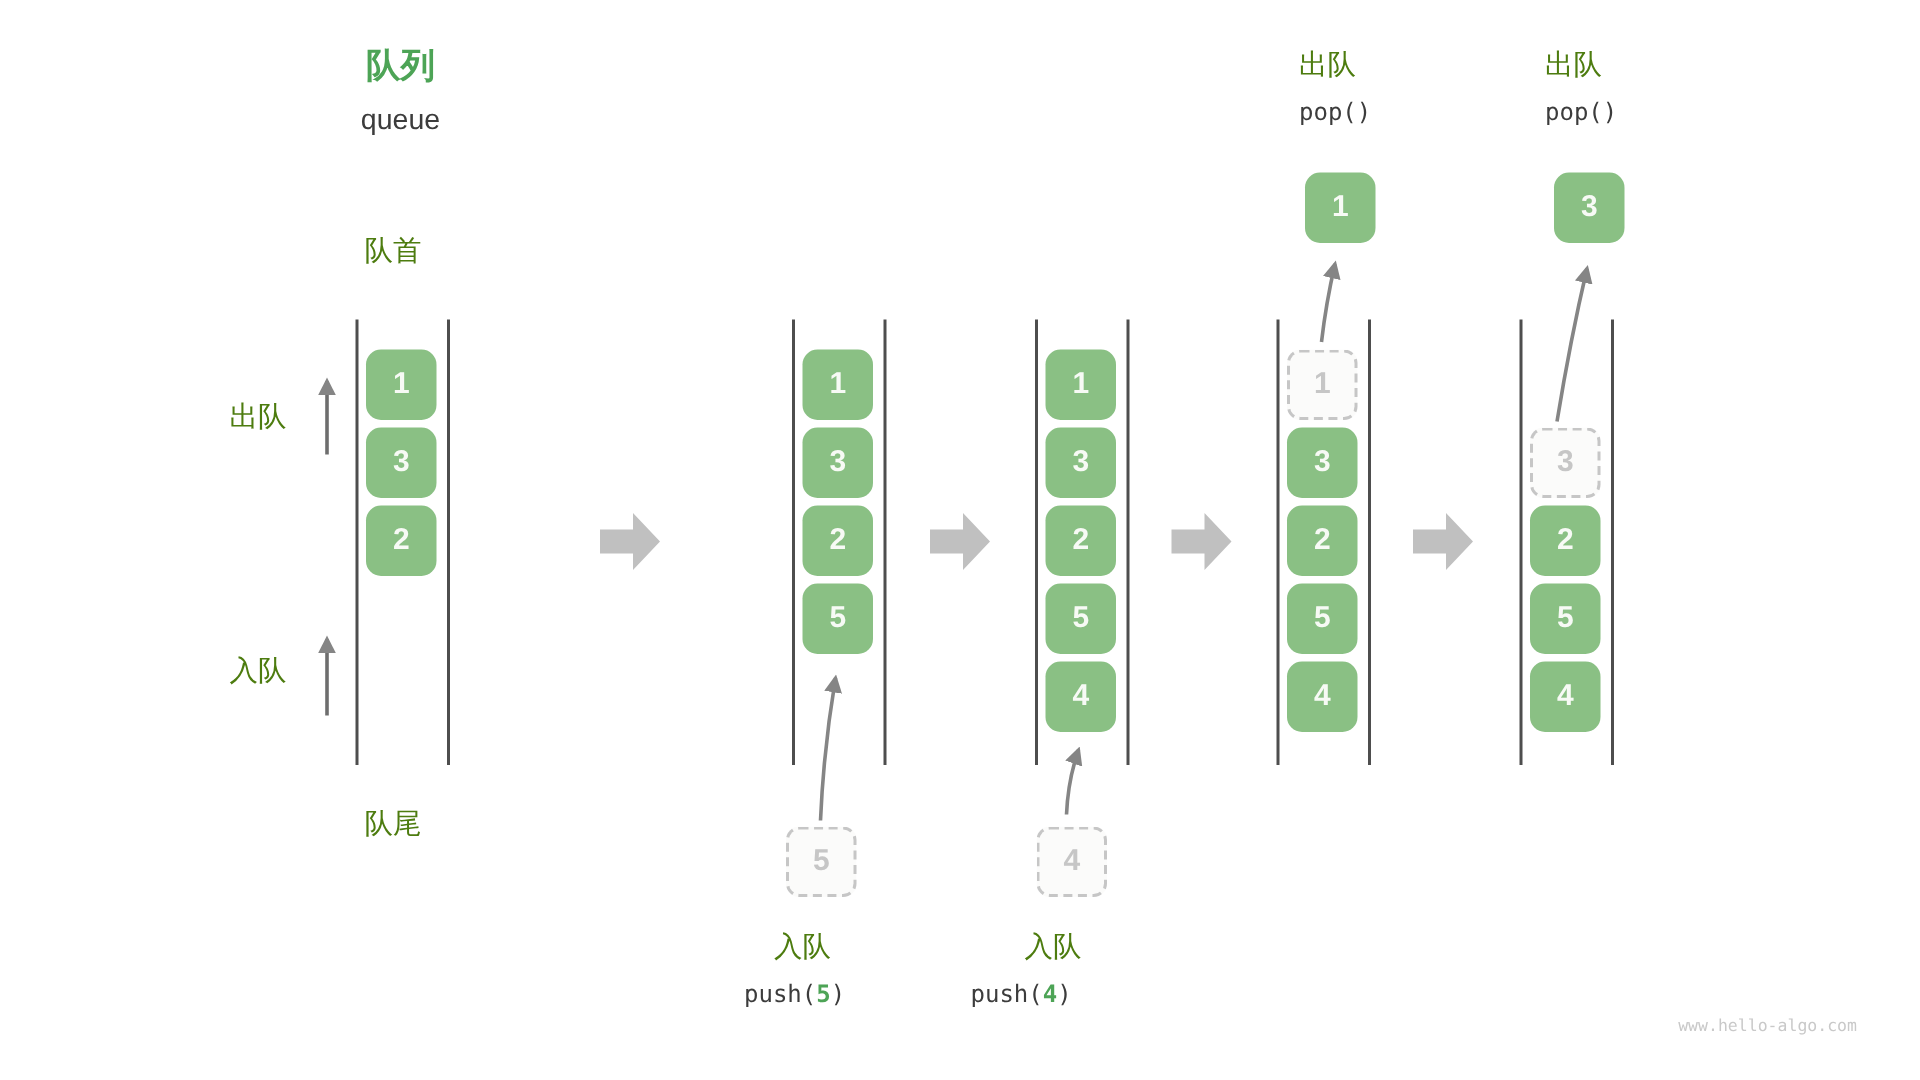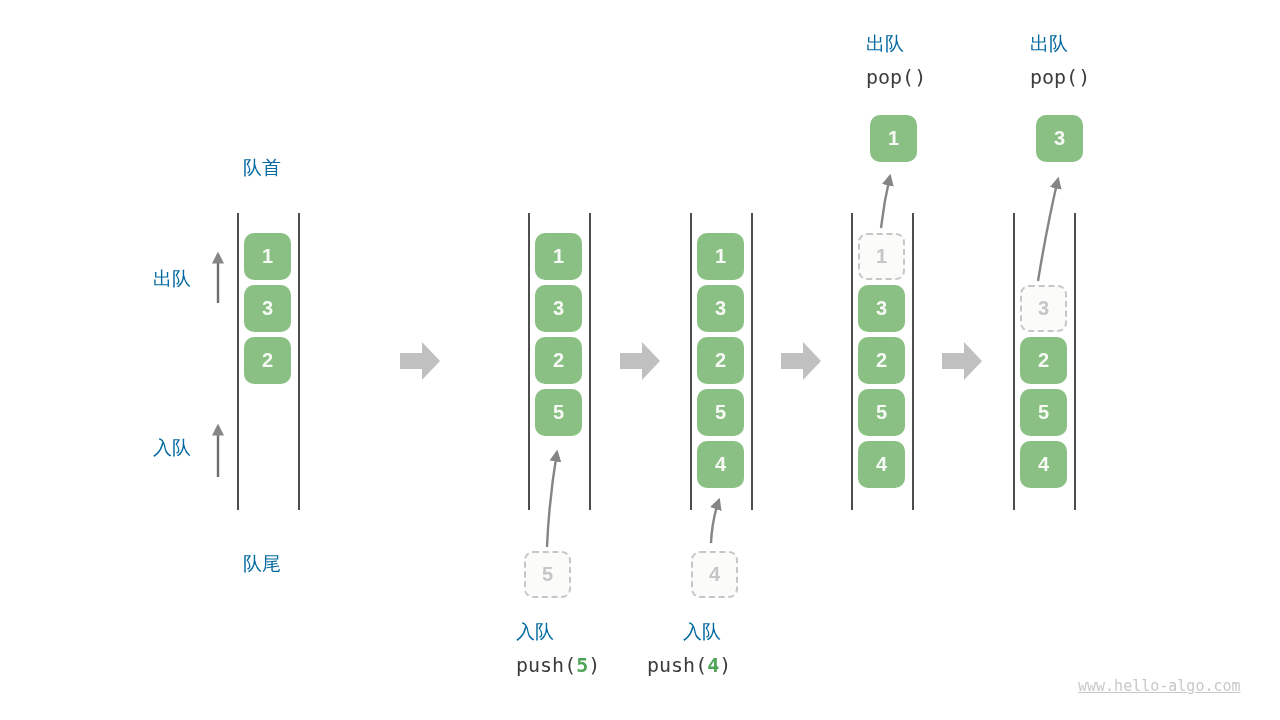--- a/index.html
+++ b/index.html
@@ -6,52 +6,56 @@
   .canvas{
     position:relative;width:1280px;height:720px;background:#ffffff;overflow:hidden;
     font-family:"Liberation Sans",sans-serif;color:#3c3c3c;
   }
   .abs{position:absolute;}
   
   .header{position:absolute;left:207px;top:30px;width:120px;text-align:center;}
   .title-zh{font-size:23px;font-weight:bold;color:#4da456;line-height:1.2;}
   .title-en{font-size:19px;color:#3c3c3c;margin-top:12px;}
   
-  .lbl{position:absolute;font-size:19px;color:#0369a1;white-space:nowrap;line-height:1.2;}
+  .lbl{position:absolute;font-size:19px;color:#4d7c0f;white-space:nowrap;line-height:1.2;}
   .lbl.bold{font-weight:normal;}
-  .code{font-family:"DejaVu Sans Mono",monospace;font-size:20px;color:#3c3c3c;white-space:nowrap;}
+  .code{font-family:"DejaVu Sans Mono",monospace;font-size:16px;color:#3c3c3c;white-space:nowrap;}
   .code .arg{color:#4da456;font-weight:bold;}
   
   .vline{position:absolute;top:213px;height:297px;width:1.5px;background:#4e4e4e;}
   
   .cell{
     position:absolute;width:47px;height:47px;border-radius:10px;background:#8ac084;
     display:flex;align-items:center;justify-content:center;
     font-size:20px;font-weight:600;color:#f7faf5;box-sizing:border-box;
   }
   .cell.dashed{
     background:#fbfbfa;border:2px dashed #c6c6c6;color:#c6c6c6;border-radius:9px;
   }
   .popped{position:absolute;width:47px;height:47px;}
   .incoming{position:absolute;width:47px;height:47px;}
   
   .overlay{position:absolute;left:0;top:0;pointer-events:none;}
   .watermark{
-    position:absolute;left:1078px;top:677px;width:160px;
-    font-family:"DejaVu Sans Mono",monospace;font-size:15px;color:#c9c9c9;white-space:nowrap;text-decoration:underline;
+    position:absolute;left:1078px;top:677px;width:160px;text-align:right;
+    font-family:"DejaVu Sans Mono",monospace;font-size:11px;color:#c9c9c9;white-space:nowrap;
   }
 </style>
 </head>
 <body>
 
 <div class="canvas">
 
+  <div class="header">
+    <div class="title-zh">队列</div>
+    <div class="title-en">queue</div>
+  </div>
 
   <div class="lbl bold" style="left:243px;top:157px">队首</div>
-  <div class="lbl bold" style="left:243px;top:553px">队尾</div>
+  <div class="lbl bold" style="left:243px;top:539px">队尾</div>
   <div class="lbl bold" style="left:153px;top:268px">出队</div>
   <div class="lbl bold" style="left:153px;top:437px">入队</div>
 
   <div class="vline" style="left:237px"></div>
   <div class="vline" style="left:298px"></div>
   <div class="vline" style="left:528px"></div>
   <div class="vline" style="left:589px"></div>
   <div class="vline" style="left:690px"></div>
   <div class="vline" style="left:751px"></div>
   <div class="vline" style="left:851px"></div>
@@ -62,21 +66,21 @@
   <div class="cell" style="left:244px;top:233px">1</div>
   <div class="cell" style="left:244px;top:285px">3</div>
   <div class="cell" style="left:244px;top:337px">2</div>
 
   <div class="cell" style="left:535px;top:233px">1</div>
   <div class="cell" style="left:535px;top:285px">3</div>
   <div class="cell" style="left:535px;top:337px">2</div>
   <div class="cell" style="left:535px;top:389px">5</div>
   <div class="cell dashed incoming" style="left:524px;top:551px">5</div>
   <div class="lbl" style="left:516px;top:621px">入队</div>
-  <div class="abs code" style="left:516px;top:653px"><span>push(</span><span class="arg">5</span><span>)</span></div>
+  <div class="abs code" style="left:496px;top:653px"><span>push(</span><span class="arg">5</span><span>)</span></div>
 
   <div class="cell" style="left:697px;top:233px">1</div>
   <div class="cell" style="left:697px;top:285px">3</div>
   <div class="cell" style="left:697px;top:337px">2</div>
   <div class="cell" style="left:697px;top:389px">5</div>
   <div class="cell" style="left:697px;top:441px">4</div>
   <div class="cell dashed incoming" style="left:691px;top:551px">4</div>
   <div class="lbl" style="left:683px;top:621px">入队</div>
   <div class="abs code" style="left:647px;top:653px"><span>push(</span><span class="arg">4</span><span>)</span></div>
 

